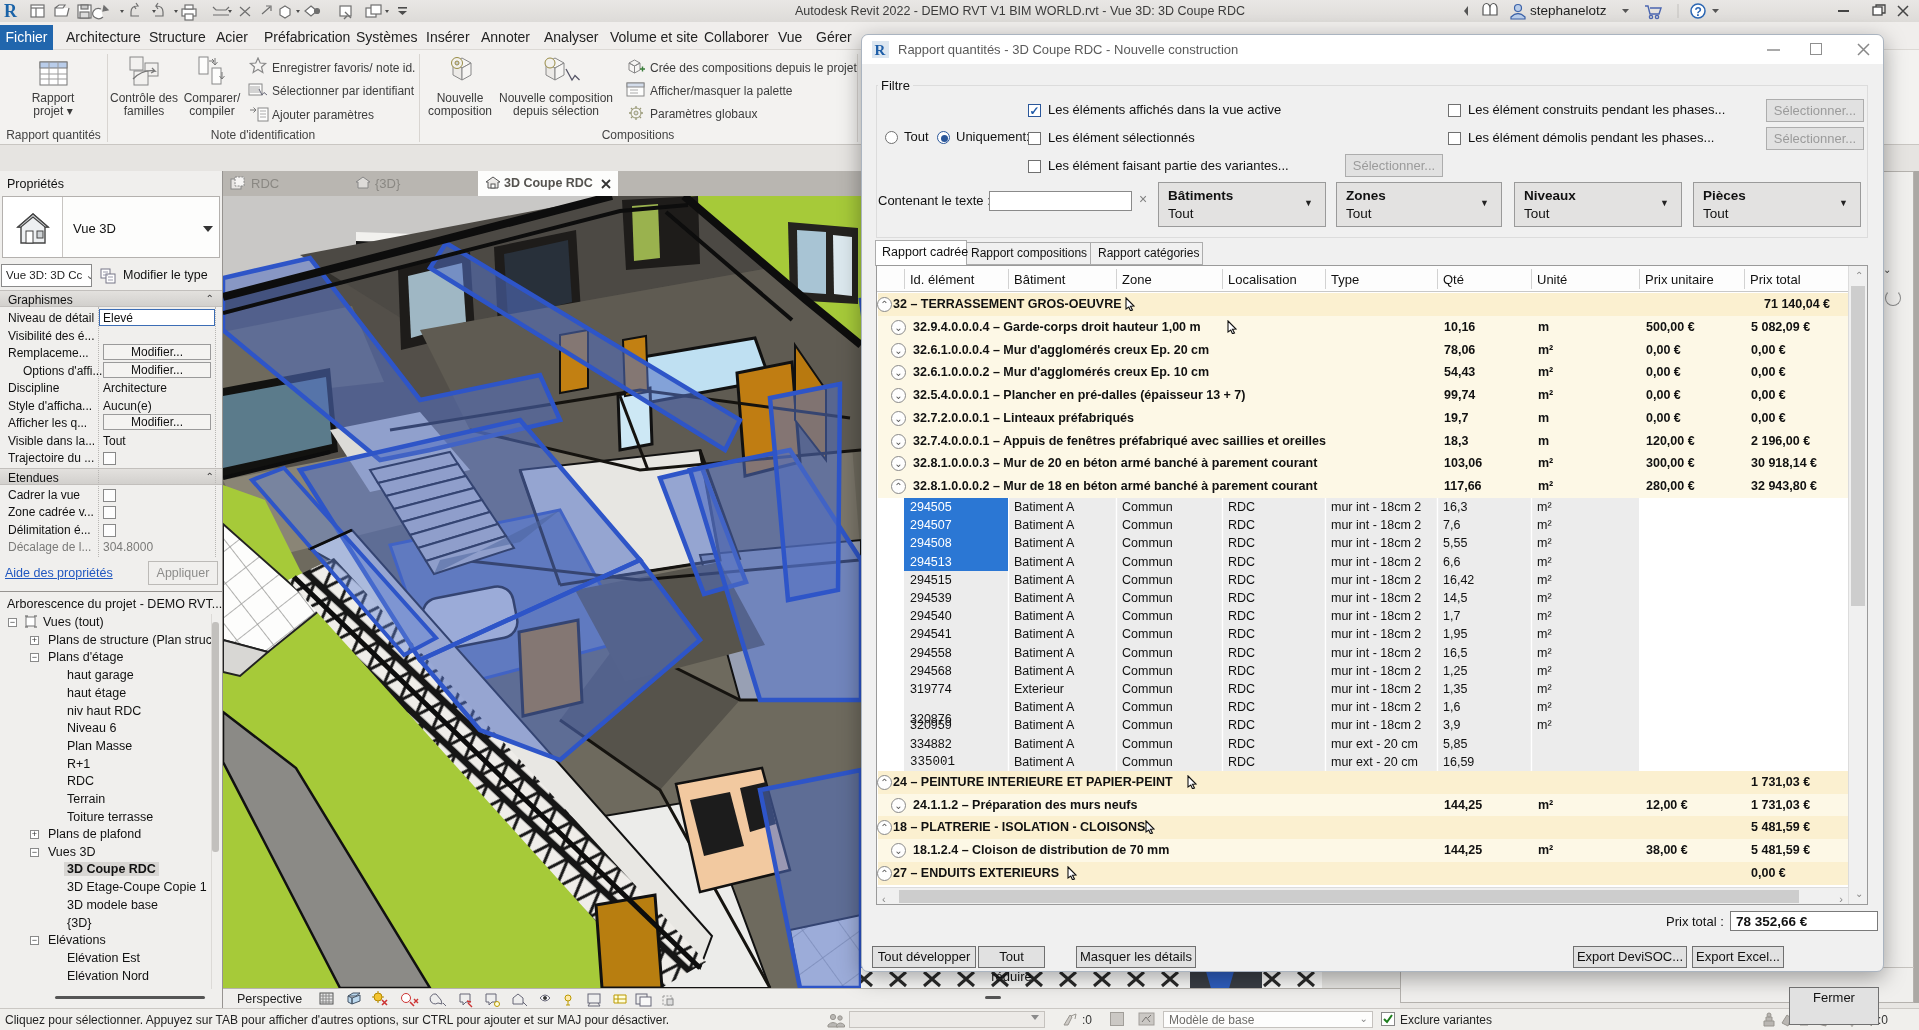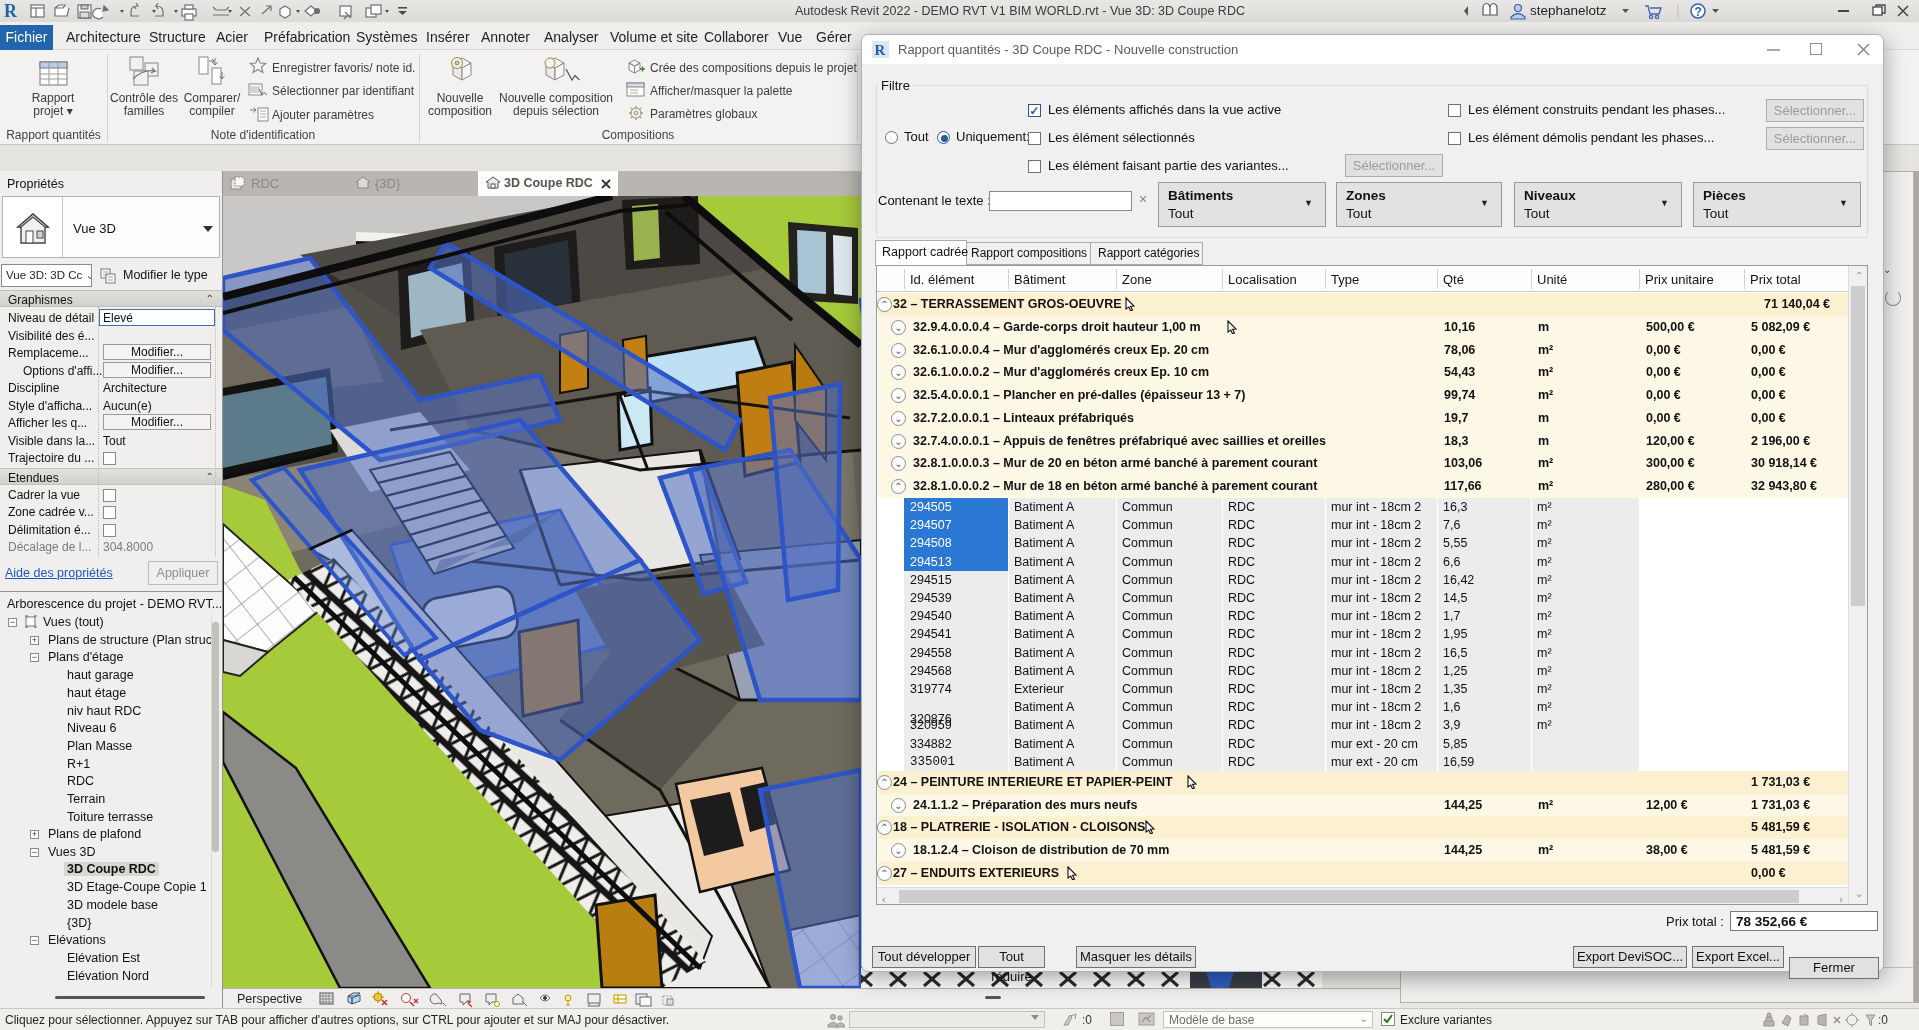--- a/index.html
+++ b/index.html
@@ -928,14 +928,14 @@
 
   <div class="dlbl" style="left:804px;top:879px;">Prix total :</div>
   <div class="abs" style="left:868px;top:876px;width:148px;height:20px;background:#fff;border:1px solid #7a7a7a;">
       <span style="position:absolute;left:5px;top:2px;font-size:13.5px;font-weight:bold;color:#111;">78 352,66 €</span>
     </div>
   <div class="dbtn" style="left:10px;top:911px;width:104px;height:22px;line-height:20px;border-color:#707070;">Tout développer</div>
   <div class="dbtn" style="left:116px;top:911px;width:67px;height:22px;line-height:20px;border-color:#707070;">Tout réduire</div>
   <div class="dbtn" style="left:214px;top:911px;width:120px;height:22px;line-height:20px;border-color:#707070;">Masquer les détails</div>
   <div class="dbtn" style="left:711px;top:911px;width:114px;height:22px;line-height:20px;border-color:#707070;">Export DeviSOC...</div>
   <div class="dbtn" style="left:830px;top:911px;width:92px;height:22px;line-height:20px;border-color:#707070;">Export Excel...</div>
-  <div class="dbtn" style="left:927px;top:922px;width:90px;height:22px;line-height:20px;border-color:#707070;">Fermer</div>
+  <div class="dbtn" style="left:927px;top:952px;width:90px;height:38px;line-height:20px;border-color:#707070;">Fermer</div>
 </div>
 
 </body></html>

